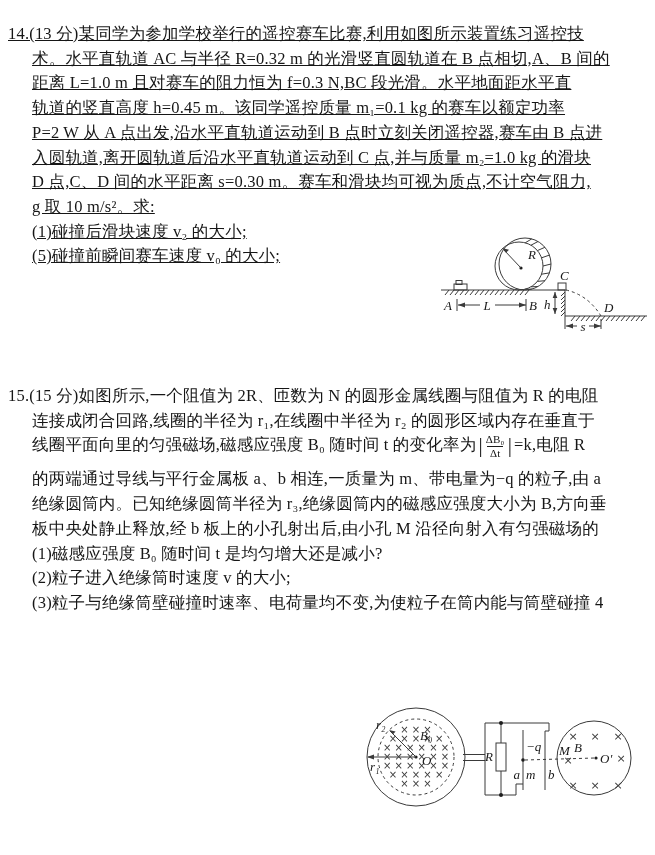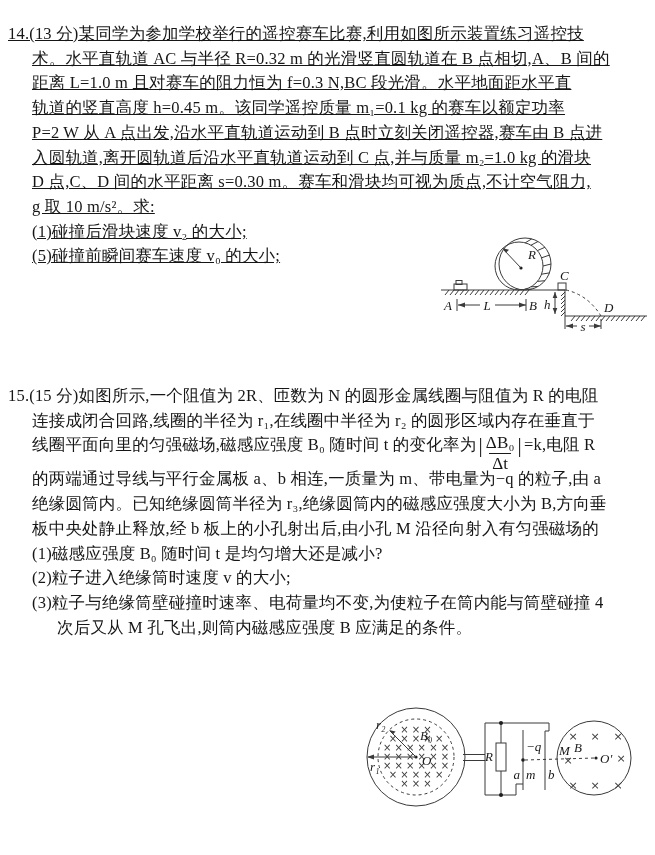--- a/index.html
+++ b/index.html
@@ -13,21 +13,21 @@
   #p15{top:384px;}
   .pline{
     font-size:16.5px;line-height:24.7px;white-space:nowrap;
     padding-left:24px;letter-spacing:0.2px;
   }
   .pline.first{padding-left:0;}
   .pline.cont{padding-left:49px;}
   .rateline{display:flex;align-items:flex-start;height:34px;font-family:Liberation Serif, serif;}
   .rateline .bar{font-size:21px;padding:0 2px;font-style:normal;}
   .frac{display:inline-flex;flex-direction:column;align-items:center;
-        font-size:17px;line-height:1.15;margin:0 1px;}
+        font-size:11px;line-height:1.15;margin:0 1px;}
   .frac .den{border-top:1.2px solid #191919;padding:0 3px;}
   .dsvg{position:absolute;}
   .st line,.st polyline,.st circle,.st path,.st rect{stroke:#3a3a3a;fill:none;stroke-width:1;}
   .st .dot{fill:#1d1d1d;stroke:none;}
   .st .ah{fill:#3a3a3a;stroke:none;}
   .st .dash{stroke-dasharray:3,3;}
   svg text{font-family:"Liberation Serif","DejaVu Serif",serif;font-style:italic;
            font-size:13px;fill:#191919;}
   svg text.xs{font-family:"DejaVu Sans",sans-serif;font-style:normal;font-size:10px;fill:#3c3c3c;}
   svg text.xs1{font-family:"DejaVu Sans",sans-serif;font-style:normal;font-size:11px;fill:#3c3c3c;}
@@ -161,21 +161,20 @@
       </span>
       <span class="bar">|</span>
       <span>=k,电阻 R</span>
   </div>
   <div class="pline">的两端通过导线与平行金属板 a、b 相连,一质量为 m、带电量为−q 的粒子,由 a</div>
   <div class="pline">绝缘圆筒内。已知绝缘圆筒半径为 r₃,绝缘圆筒内的磁感应强度大小为 B,方向垂</div>
   <div class="pline">板中央处静止释放,经 b 板上的小孔射出后,由小孔 M 沿径向射入有匀强磁场的</div>
   <div class="pline">(1)磁感应强度 B₀ 随时间 t 是均匀增大还是减小?</div>
   <div class="pline">(2)粒子进入绝缘筒时速度 v 的大小;</div>
   <div class="pline">(3)粒子与绝缘筒壁碰撞时速率、电荷量均不变,为使粒子在筒内能与筒壁碰撞 4</div>
-  <div class="pline cont">次后又从 M 孔飞出,则筒内磁感应强度 B 应满足的条件。</div>
 </div>
 
 <svg class="dsvg" style="left:330px;top:698px" width="320" height="145" viewBox="0 0 320 145">
   <g class="st">
 
     <circle cx="86" cy="59" r="49"></circle>
     <circle class="dash" cx="86" cy="59" r="38"></circle>
     <circle class="dot" cx="86" cy="59" r="1.6"></circle>
 
     <line x1="86" y1="59" x2="60" y2="33"></line>

